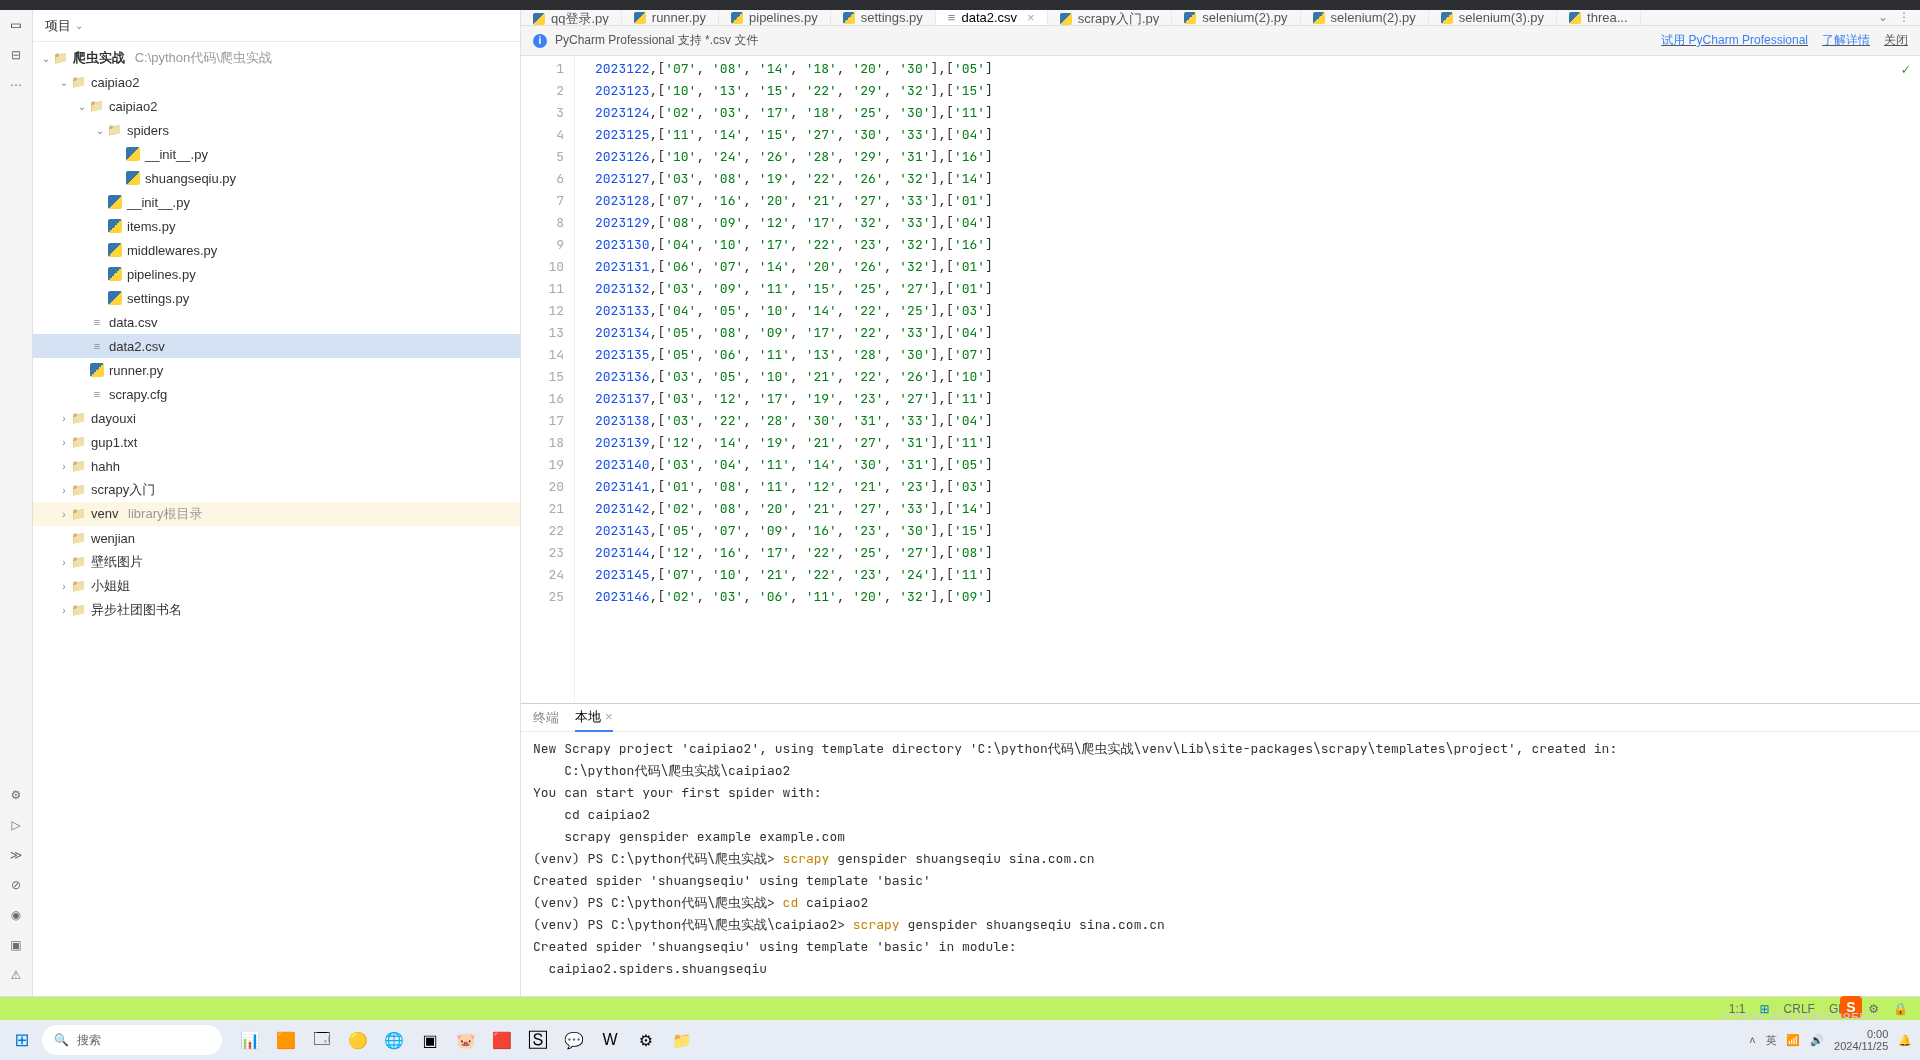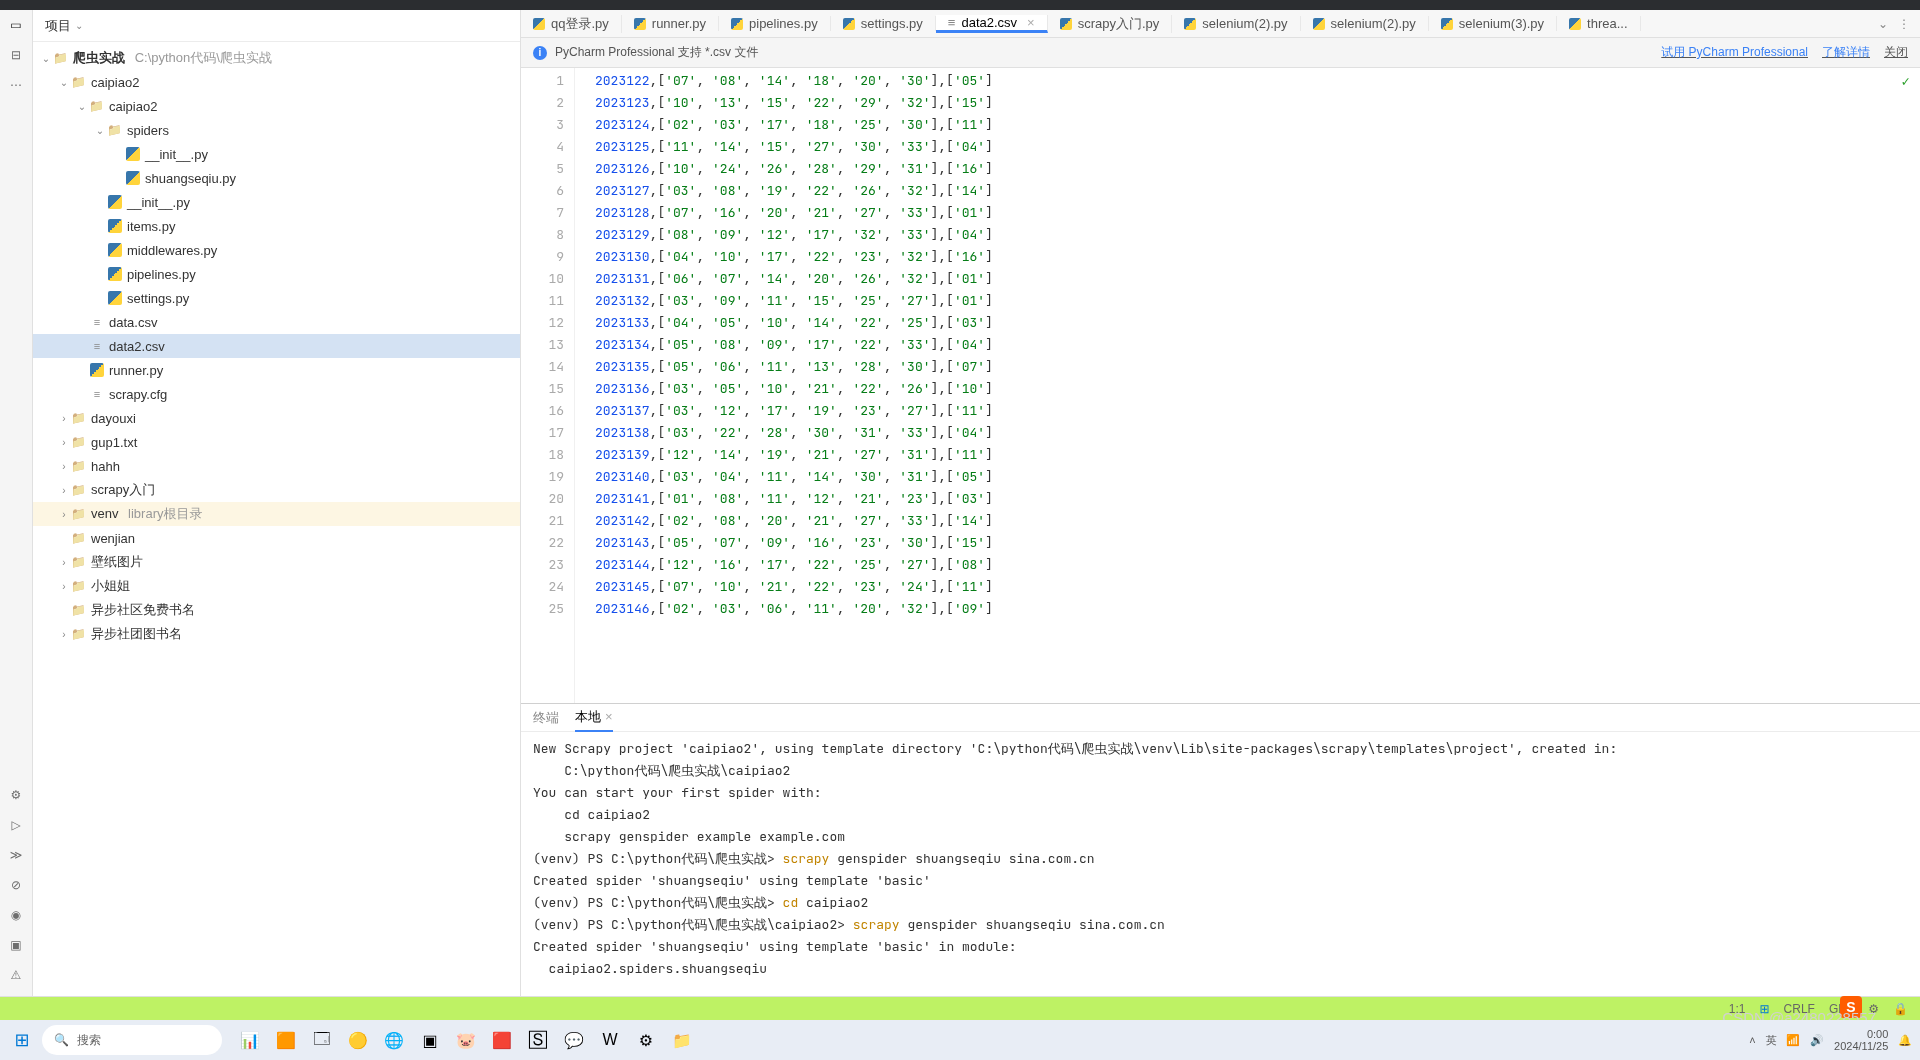--- a/index.html
+++ b/index.html
@@ -18,21 +18,21 @@
 .tree-row.selected { background: #d4e2f3; }
 .tree-row.hl { background: #fdf6e3; }
 .tree-arrow { width: 14px; text-align: center; color: #888; font-size: 10px; }
 .tree-ic { width: 16px; height: 16px; margin-right: 4px; display: inline-flex; align-items: center; justify-content: center; font-size: 11px; }
 .folder-ic::before { content: "📁"; font-size: 12px; filter: grayscale(0.5); }
 .py-ic { width: 14px; height: 14px; background: linear-gradient(135deg, #3776ab 50%, #ffd43b 50%); border-radius: 2px; }
 .file-ic::before { content: "≡"; color: #888; }
 .tree-label { color: #333; font-size: 13px; }
 .tree-label .dim { color: #999; margin-left: 6px; }
 .editor-area { flex: 1; display: flex; flex-direction: column; min-width: 0; }
-.tabs { height: 28px; display: flex; align-items: center; border-bottom: 1px solid #e0e0e0; background: #f7f7f7; overflow: hidden; }
+.tabs { height: 16px; display: flex; align-items: flex-start; border-bottom: 1px solid #e0e0e0; background: #f7f7f7; overflow: hidden; }
 .tab { display: flex; align-items: center; padding: 0 12px; gap: 6px; font-size: 13px; color: #555; cursor: pointer; border-right: 1px solid #e8e8e8; white-space: nowrap; }
 .tab.active { background: #fff; border-bottom: 3px solid #3b82f6; color: #000; }
 .tab .py-ic { width: 12px; height: 12px; }
 .tab .csv-ic::before { content: "≡"; color: #888; }
 .tab .close { color: #aaa; font-size: 13px; margin-left: 4px; }
 .tabs-end { margin-left: auto; display: flex; align-items: center; padding: 0 10px; gap: 10px; color: #888; }
 .banner { height: 30px; background: #f5f5f5; border-bottom: 1px solid #e0e0e0; display: flex; align-items: center; padding: 0 12px; font-size: 12px; color: #555; gap: 8px; }
 .banner .info-ic { width: 14px; height: 14px; border-radius: 50%; background: #3b82f6; color: #fff; display: inline-flex; align-items: center; justify-content: center; font-size: 10px; font-weight: bold; }
 .banner .actions { margin-left: auto; display: flex; gap: 14px; text-decoration: underline; }
 .banner .actions span { color: #3b82f6; cursor: pointer; }
@@ -216,25 +216,20 @@
           <span class="tree-arrow">›</span>
           <span class="tree-ic folder-ic"></span>
           <span class="tree-label">壁纸图片</span>
         </div>
         <div class="tree-row" style="padding-left: 24px;">
           <span class="tree-arrow">›</span>
           <span class="tree-ic folder-ic"></span>
           <span class="tree-label">小姐姐</span>
         </div>
         <div class="tree-row" style="padding-left: 24px;">
-          <span class="tree-arrow"></span>
-          <span class="tree-ic folder-ic"></span>
-          <span class="tree-label">异步社区免费书名</span>
-        </div>
-        <div class="tree-row" style="padding-left: 24px;">
           <span class="tree-arrow">›</span>
           <span class="tree-ic folder-ic"></span>
           <span class="tree-label">异步社团图书名</span>
         </div>
       </div>
   </div>
 
   <div class="editor-area">
     <div class="tabs" id="tabs">
         <div class="tab">

